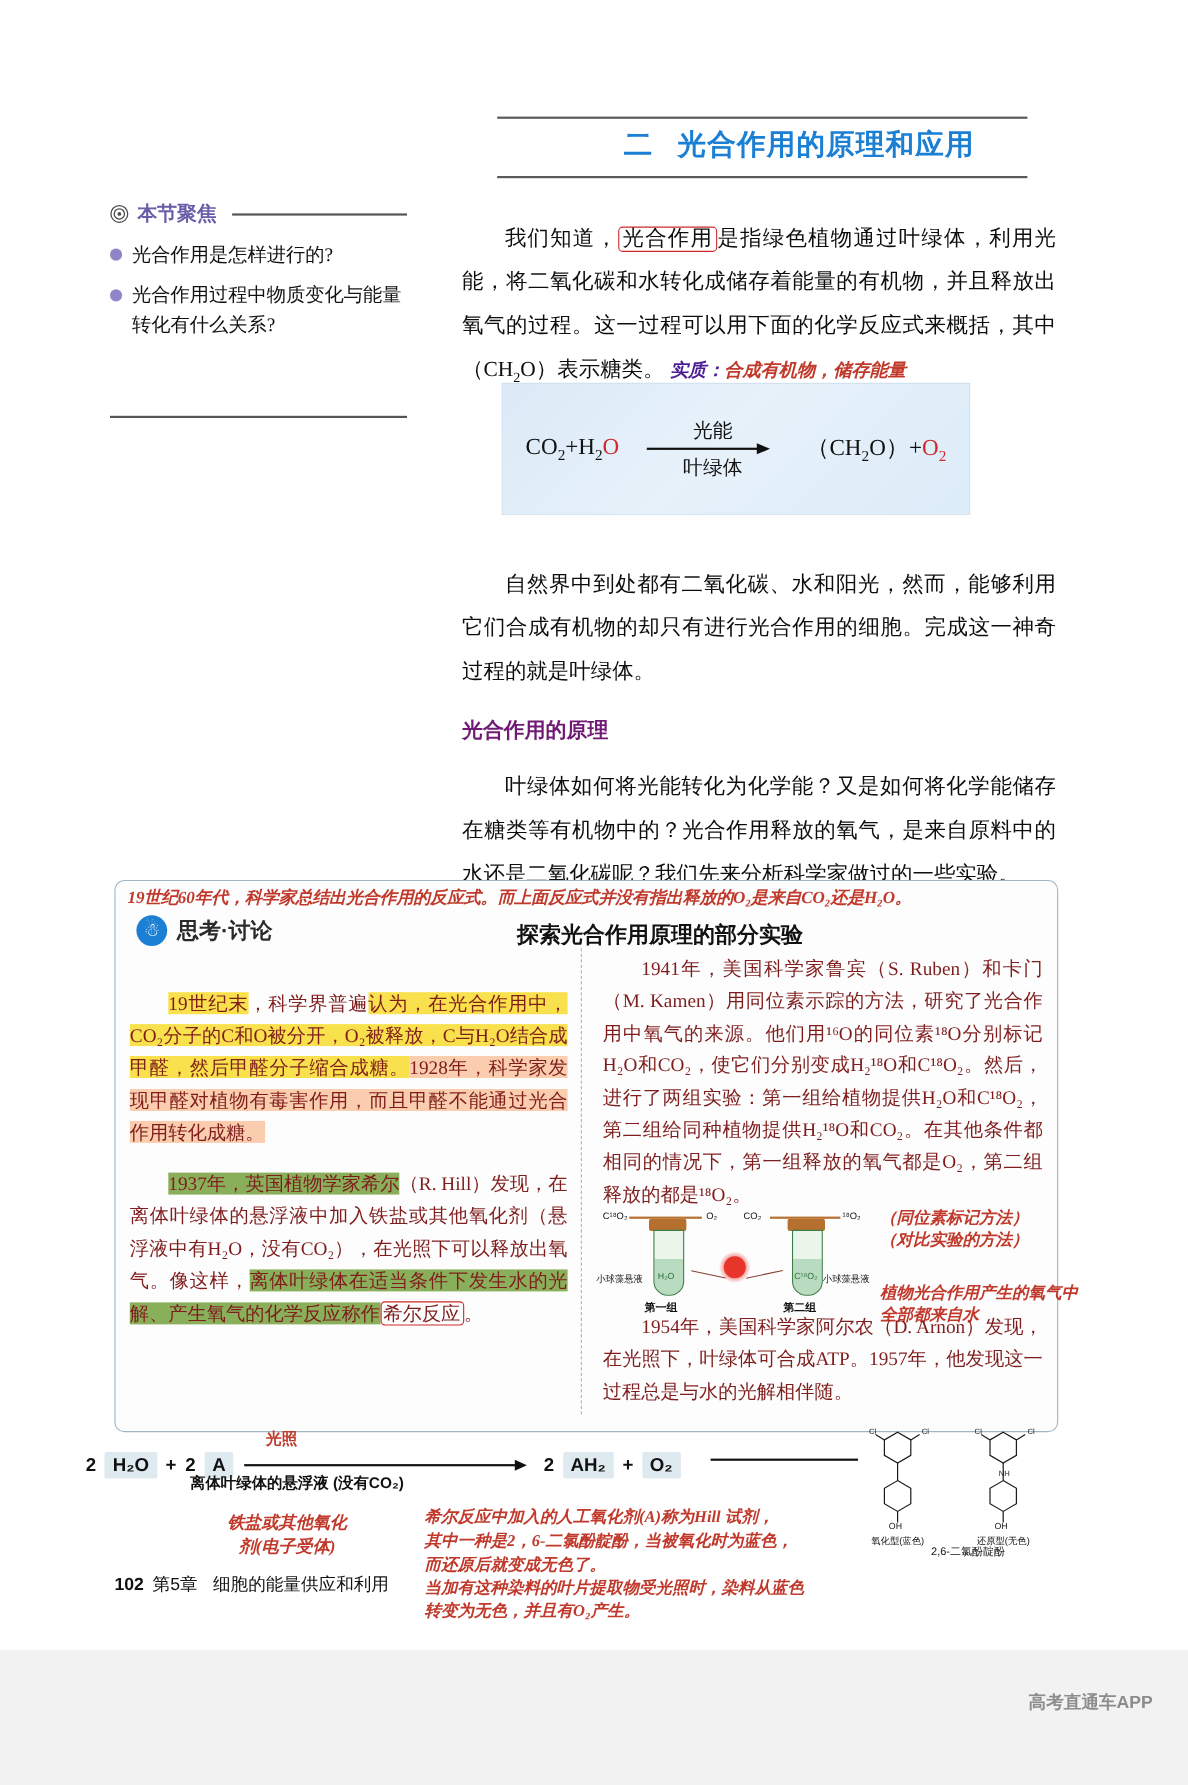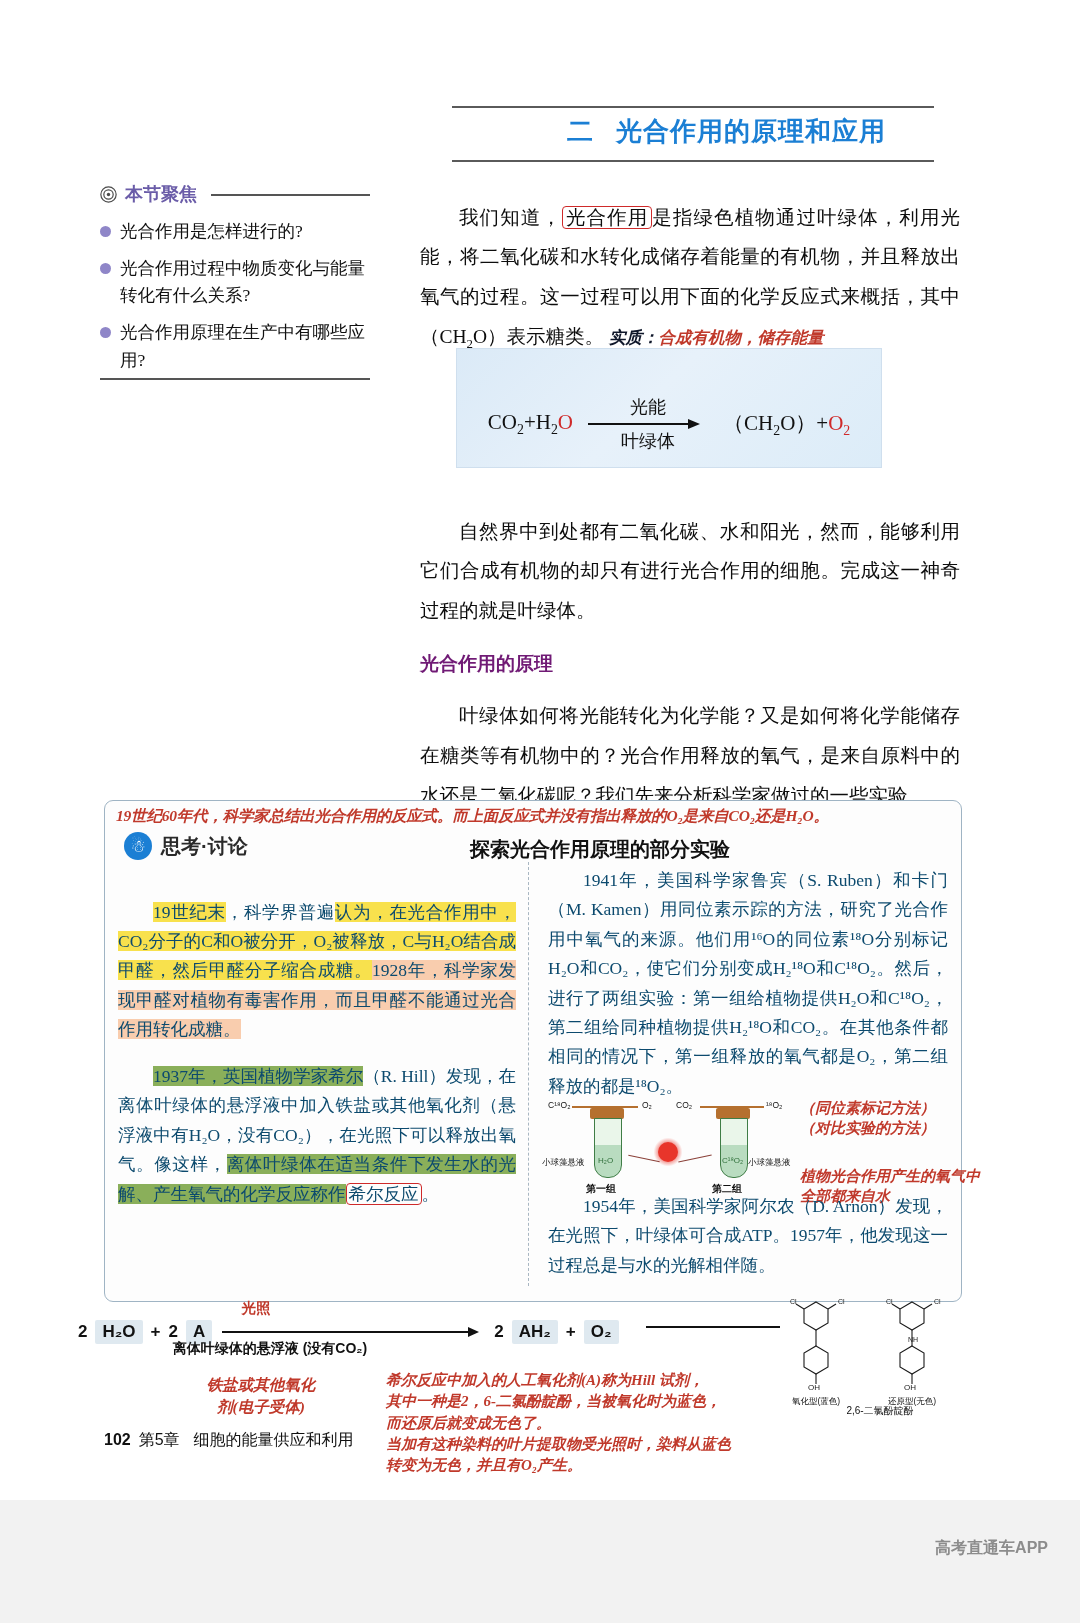--- a/index.html
+++ b/index.html
@@ -41,31 +41,31 @@
 
   
   .main{position:absolute;left:420px;top:178px;width:540px;}
   .para{font-size:19.5px;line-height:2.05;color:#0d0d0d;text-align:justify;}
   .para.indent{text-indent:2em;}
   .boxed-term{border:1.6px solid #cf2a2a;border-radius:4px;padding:0 3px;}
   .redhand{
     color:#c0392b;font-family:"Liberation Serif","DejaVu Serif",serif;
     font-style:italic;font-weight:bold;font-size:16.5px;white-space:nowrap;
   }
-  .redhand .lead{color:#0f172a;}
+  .redhand .lead{color:#4c1d95;}
 
   
   .eqbox{
     position:absolute;left:456px;top:348px;width:424px;height:118px;
     background:linear-gradient(135deg,#dbeaf7 0%,#e7f1fa 45%,#dcecf8 100%);
     border:1px solid #cfdfee;
   }
   .eq-inner{position:absolute;left:0;top:0;width:100%;height:100%;
-    display:flex;align-items:center;justify-content:center;
-    font-size:21px;color:#111;margin-top:16px;}
+    display:flex;align-items:center;justify-content:center;gap:10px;
+    font-size:21px;color:#111;}
   .eq-left,.eq-right{white-space:nowrap;}
   .eq-mid{display:flex;flex-direction:column;align-items:center;width:150px;}
   .eq-top,.eq-bot{font-size:18px;color:#111;line-height:1.25;}
   .arrow{position:relative;width:120px;height:12px;}
   .arrow:before{content:"";position:absolute;left:0;top:5px;width:104px;height:1.8px;background:#111;}
   .arrow:after{content:"";position:absolute;left:100px;top:0.5px;
     border-left:12px solid #111;border-top:5.5px solid transparent;border-bottom:5.5px solid transparent;}
   .red-o{color:#cf2a2a;}
   sub{font-size:0.66em;}
 
@@ -95,21 +95,21 @@
   .disc-title{
     position:absolute;left:380px;top:836px;width:440px;text-align:center;
     font-family:"Liberation Sans","DejaVu Sans",sans-serif;
     font-weight:bold;font-size:20px;color:#111;}
 
   .disc-divider{position:absolute;left:528px;top:862px;width:0;height:424px;
     border-left:1.6px dashed #a8b6c2;}
 
   .col-left{position:absolute;left:118px;top:880px;width:398px;}
   .col-right{position:absolute;left:548px;top:866px;width:400px;}
-  .dtext{font-size:17.5px;line-height:1.68;color:#0c4a6e;text-align:justify;}
+  .dtext{font-size:17.5px;line-height:1.68;color:#7f1d1d;text-align:justify;}
   .dtext.indent{text-indent:2em;}
   .hl-y{background:#f8e14d;}
   .hl-o{background:#f9cdae;}
   .hl-g{background:#8aaf5a;}
   .rbox{border:1.6px solid #cf2a2a;border-radius:4px;padding:0 2px;}
 
   
   .diagram{position:absolute;left:548px;top:1096px;width:250px;height:96px;}
   .dg-lbl{position:absolute;font-size:8.5px;color:#111;white-space:nowrap;
     font-family:"Liberation Sans","DejaVu Sans",sans-serif;}
@@ -196,24 +196,20 @@
       <span class="sb-line"></span>
     </div>
     <div class="sb-list">
       <div class="sb-item">
         <span class="sb-dot"></span>
         <span class="sb-text">光合作用是怎样进行的?</span>
       </div>
       <div class="sb-item">
         <span class="sb-dot"></span>
         <span class="sb-text">光合作用过程中物质变化与能量转化有什么关系?</span>
-      </div>
-      <div class="sb-item">
-        <span class="sb-dot"></span>
-        <span class="sb-text">光合作用原理在生产中有哪些应用?</span>
       </div>
     </div>
   </div>
   <div class="sb-rule"></div>
 
   <div class="main">
     <p class="para indent"><span>我们知道，</span><span class="boxed-term">光合作用</span><span>是指绿色植物通过叶绿体，利用光能，将二氧化碳和水转化成储存着能量的有机物，并且释放出氧气的过程。这一过程可以用下面的化学反应式来概括，其中（CH</span><sub>2</sub><span>O）表示糖类。</span>&nbsp;<span class="redhand"><span class="lead">实质：</span><span>合成有机物，储存能量</span></span></p>
   </div>
 
   <div class="eqbox">

